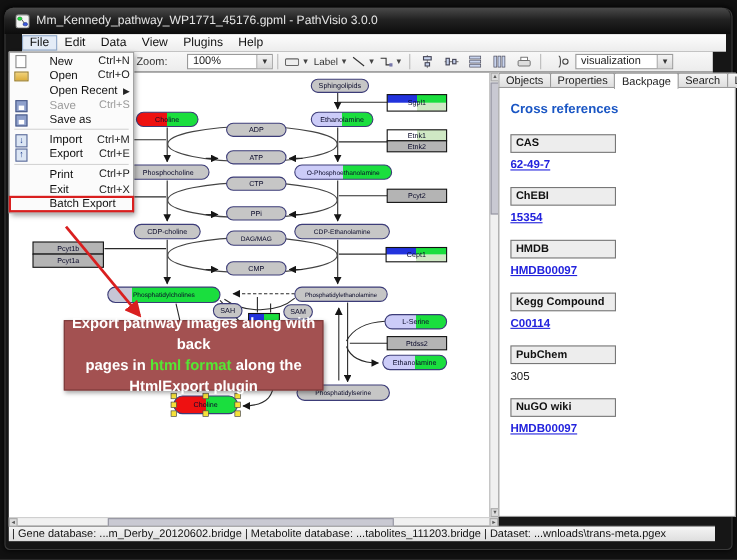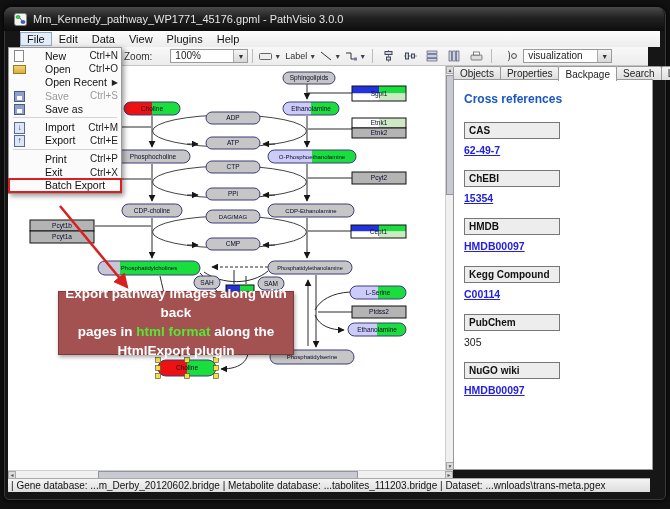--- a/index.html
+++ b/index.html
@@ -22,21 +22,21 @@
   
   #canvas{position:absolute;left:8px;top:66px;width:437px;height:404px;background:#fff;overflow:hidden;}
   #pathway-svg{position:absolute;left:0;top:0;}
   
   .sb{position:absolute;background:#f0f0f0;}
   #vscroll{left:445px;top:66px;width:8px;height:404px;border-left:1px solid #cfcfcf;box-sizing:border-box;}
   #hscroll{left:8px;top:470px;width:445px;height:8px;border-top:1px solid #cfcfcf;box-sizing:border-box;}
   .sb-btn{position:absolute;background:#dcdcdc;border:1px solid #a8a8a8;box-sizing:border-box;font-size:5px;color:#555;display:flex;align-items:center;justify-content:center;}
   .sb-thumb{position:absolute;background:#c9c9d2;border:1px solid #9494a0;box-sizing:border-box;}
   
-  #side-panel{position:absolute;left:453px;top:66px;width:200px;height:404px;background:#e9e9e9;}
+  #side-panel{position:absolute;left:453px;top:66px;width:216px;height:404px;background:#e9e9e9;}
   #tabs{position:absolute;left:0;top:0;height:14px;display:flex;font-size:10px;color:#222;}
   .tab{border:1px solid #999;border-bottom:none;background:linear-gradient(#f4f4f4,#ddd);padding:0 6px;display:flex;align-items:center;height:13px;margin-right:-1px;border-radius:2px 2px 0 0;}
   .tab.active{background:#fff;height:14px;position:relative;z-index:2;}
   #panel-body{position:absolute;left:0;top:13px;right:0;bottom:0;background:#fff;border:1px solid #999;box-sizing:border-box;padding:12px 0 0 10px;overflow:hidden;}
   .bp-heading{color:#1a56c4;font-weight:bold;font-size:12px;margin-bottom:16px;}
   .bp-section{margin-bottom:12px;}
   .bp-box{width:86px;border:1px solid #777;background:#ededed;font-weight:bold;font-size:10px;color:#111;padding:2px 4px;}
   .bp-val{display:inline-block;margin-top:5px;font-size:10.5px;color:#222;}
   a.bp-link{margin-top:5px;display:inline-block;font-size:10.5px;font-weight:bold;color:#2222dd;text-decoration:underline;}
   

